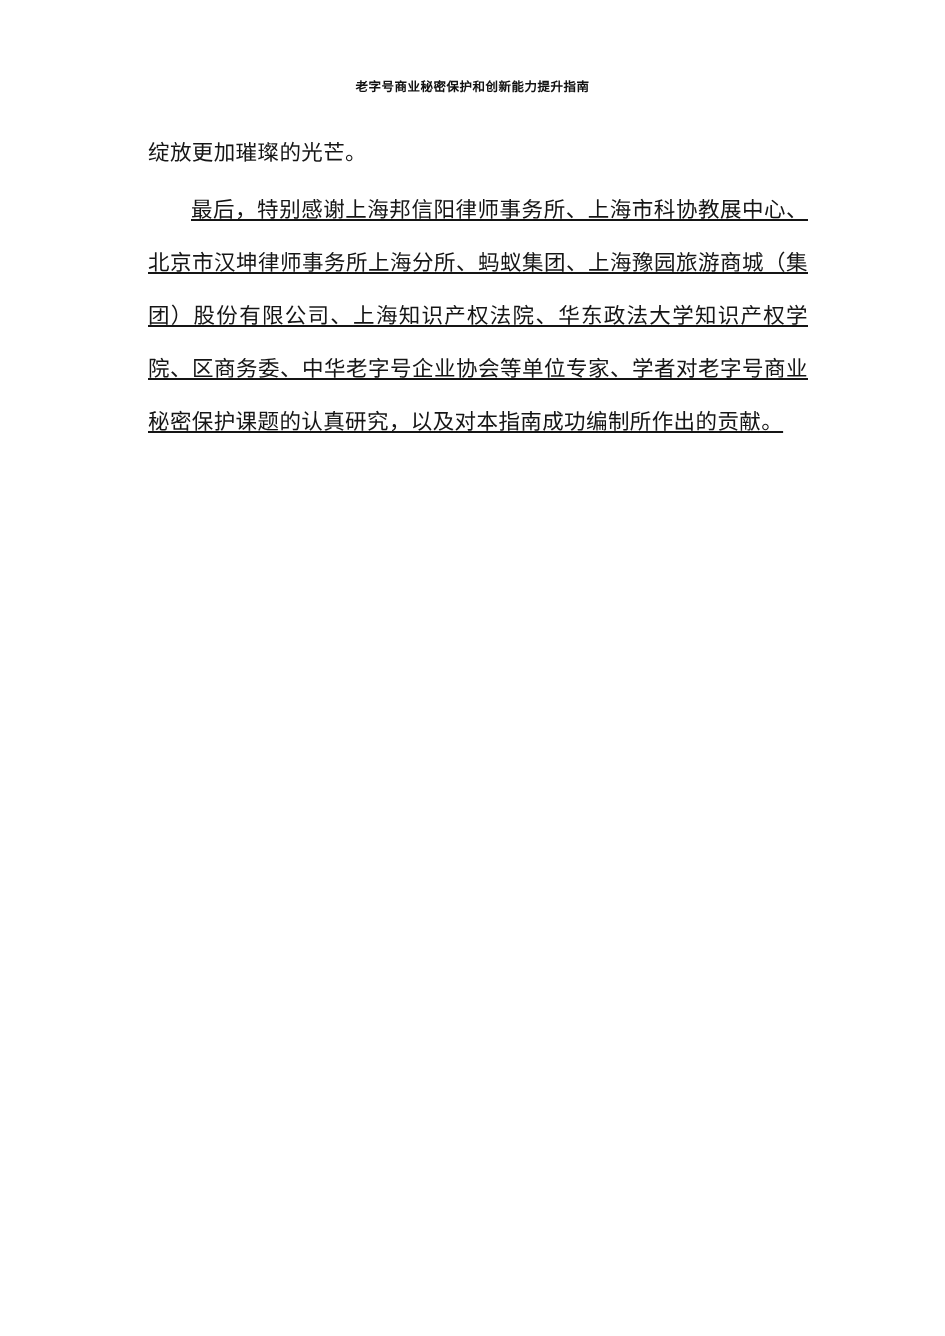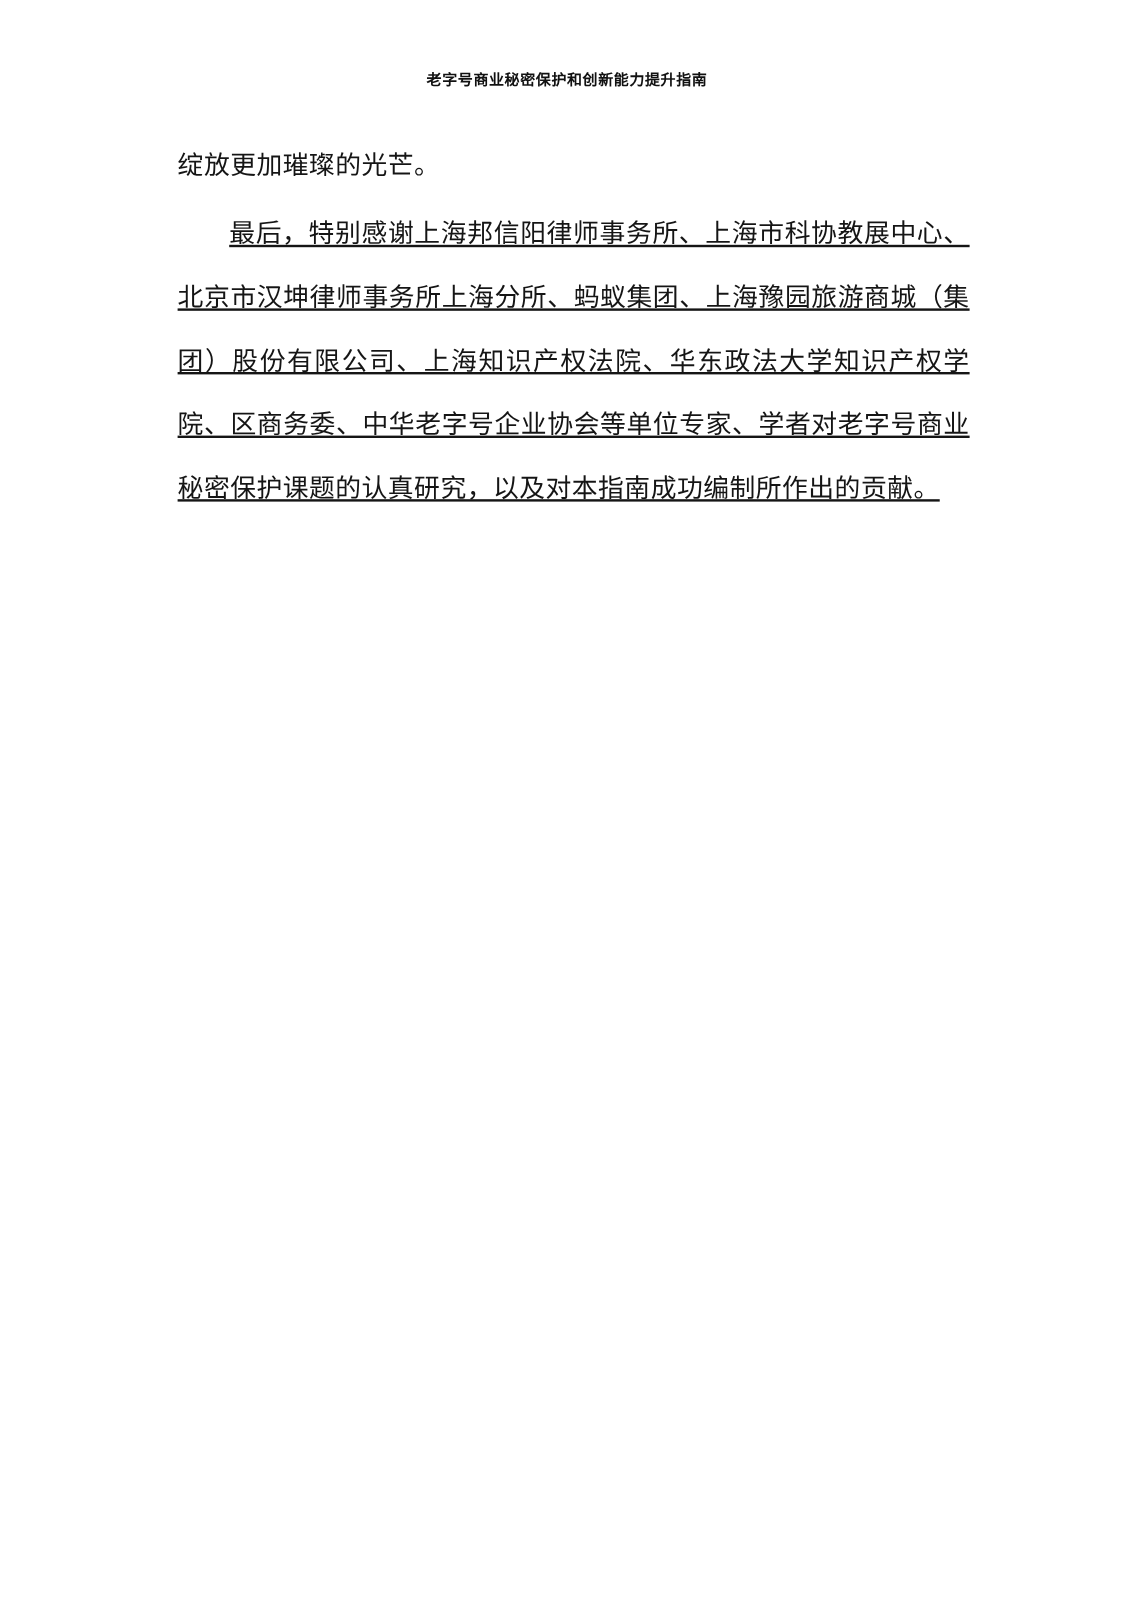--- a/index.html
+++ b/index.html
@@ -16,33 +16,33 @@
     position: relative;
     width: 945px;
     height: 1336px;
     margin: 0 auto;
     background: #ffffff;
     overflow: hidden;
     box-sizing: border-box;
   }
   .page-header {
     position: absolute;
-    top: 56px;
+    top: 76px;
     left: 0;
     right: 0;
     text-align: center;
     font-size: 12.5px;
     font-weight: bold;
     letter-spacing: 0.5px;
     color: #111111;
     font-family: "DejaVu Serif", "Liberation Serif", serif;
   }
   .content {
     position: absolute;
-    top: 112px;
+    top: 126px;
     left: 148px;
     width: 660px;
   }
   .para {
     font-size: 21.5px;
     line-height: 53px;
     color: #151515;
     letter-spacing: 0.4px;
     text-align: justify;
     text-justify: inter-ideograph;

